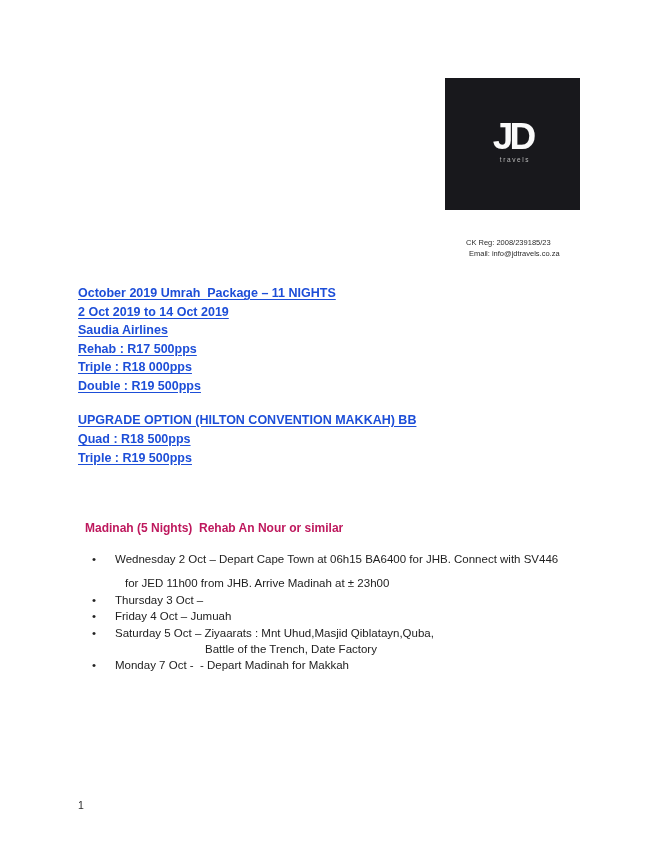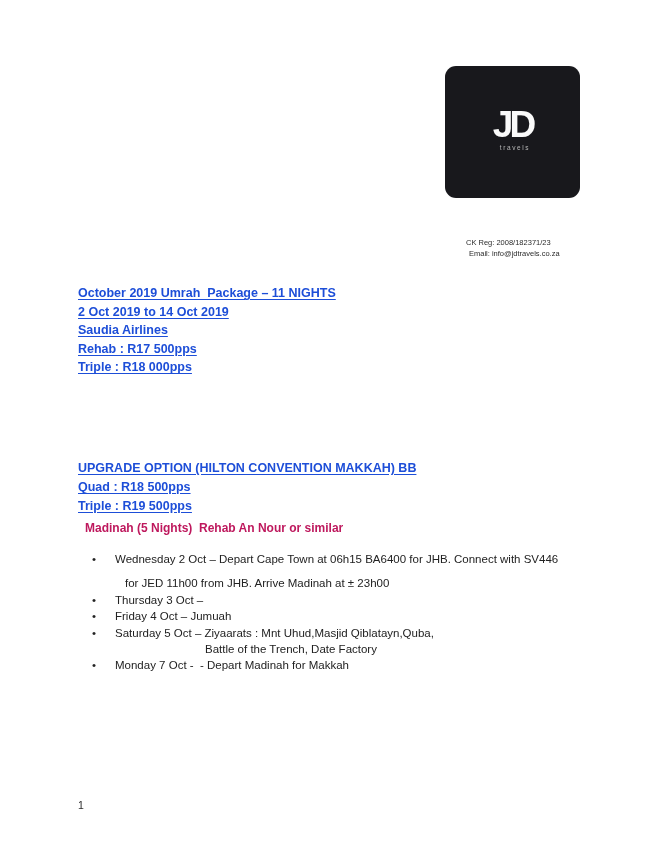--- a/index.html
+++ b/index.html
@@ -14,30 +14,29 @@
     width: 660px;
     height: 855px;
     background: #ffffff;
     overflow: hidden;
   }
 
   
   .logo-box {
     position: absolute;
     left: 445px;
-    top: 66px;
+    top: 78px;
     width: 135px;
     height: 132px;
     background: #18181c;
     display: flex;
     flex-direction: column;
     align-items: center;
     justify-content: flex-start;
     padding-top: 40px;
-    border-radius: 11px;
   }
   .logo-mark { width: fit-content; text-align: right; }
   .monogram {
     color: #fafafa;
     font-size: 37px;
     font-weight: bold;
     letter-spacing: -4px;
     line-height: 1;
     font-family: "Liberation Sans", sans-serif;
   }
@@ -65,21 +64,20 @@
   
   .package-block {
     position: absolute;
     left: 78px;
     top: 284px;
   }
   .upgrade-block {
     position: absolute;
     left: 78px;
     top: 411px;
-    margin-top: 48px;
   }
   .u-line {
     font-size: 12.5px;
     font-weight: bold;
     line-height: 18.6px;
     text-decoration: underline;
     text-underline-offset: 2px;
     white-space: pre-wrap;
     color: #1d4ed8;
   }
@@ -130,30 +128,31 @@
 <div class="page">
 
   <div class="logo-box">
     <div class="logo-mark">
       <div class="monogram">JD</div>
       <div class="logo-sub">travels</div>
     </div>
   </div>
 
   <div class="company-info">
-    <div class="info-line">CK Reg: 2008/182371/23</div>
+    <div class="info-line">CK Reg: 2008/239185/23</div>
     <div class="info-line">Email: info@jdtravels.co.za</div>
   </div>
 
   <div class="package-block">
     <div class="u-line">October 2019 Umrah  Package – 11 NIGHTS</div>
     <div class="u-line">2 Oct 2019 to 14 Oct 2019</div>
     <div class="u-line">Saudia Airlines</div>
     <div class="u-line">Rehab : R17 500pps</div>
     <div class="u-line">Triple : R18 000pps</div>
+    <div class="u-line">Double : R19 500pps</div>
   </div>
 
   <div class="upgrade-block">
     <div class="u-line">UPGRADE OPTION (HILTON CONVENTION MAKKAH) BB</div>
     <div class="u-line">Quad : R18 500pps</div>
     <div class="u-line">Triple : R19 500pps</div>
   </div>
 
   <div class="madinah-heading">Madinah (5 Nights)  Rehab An Nour or similar</div>
 

